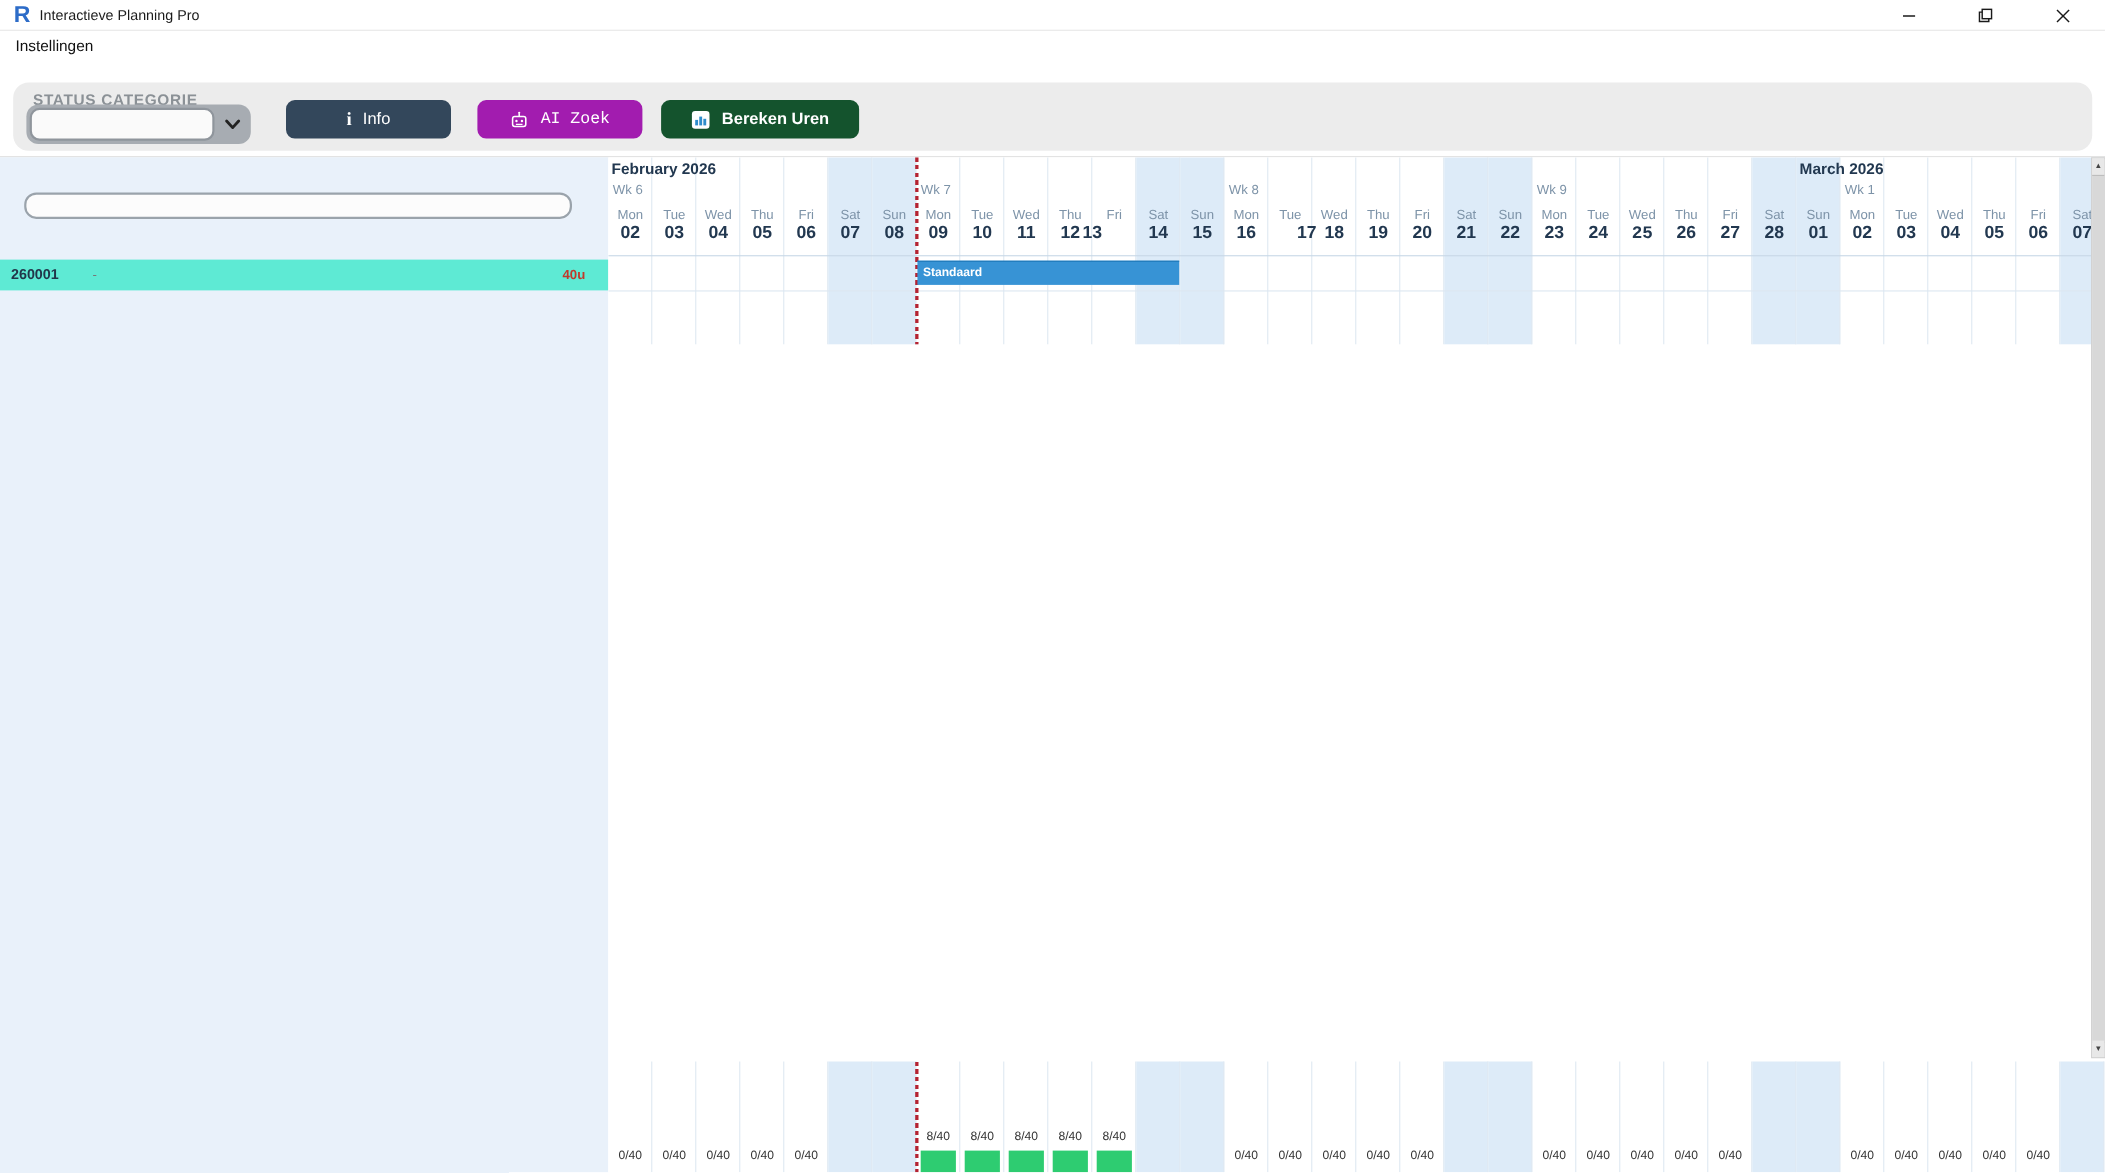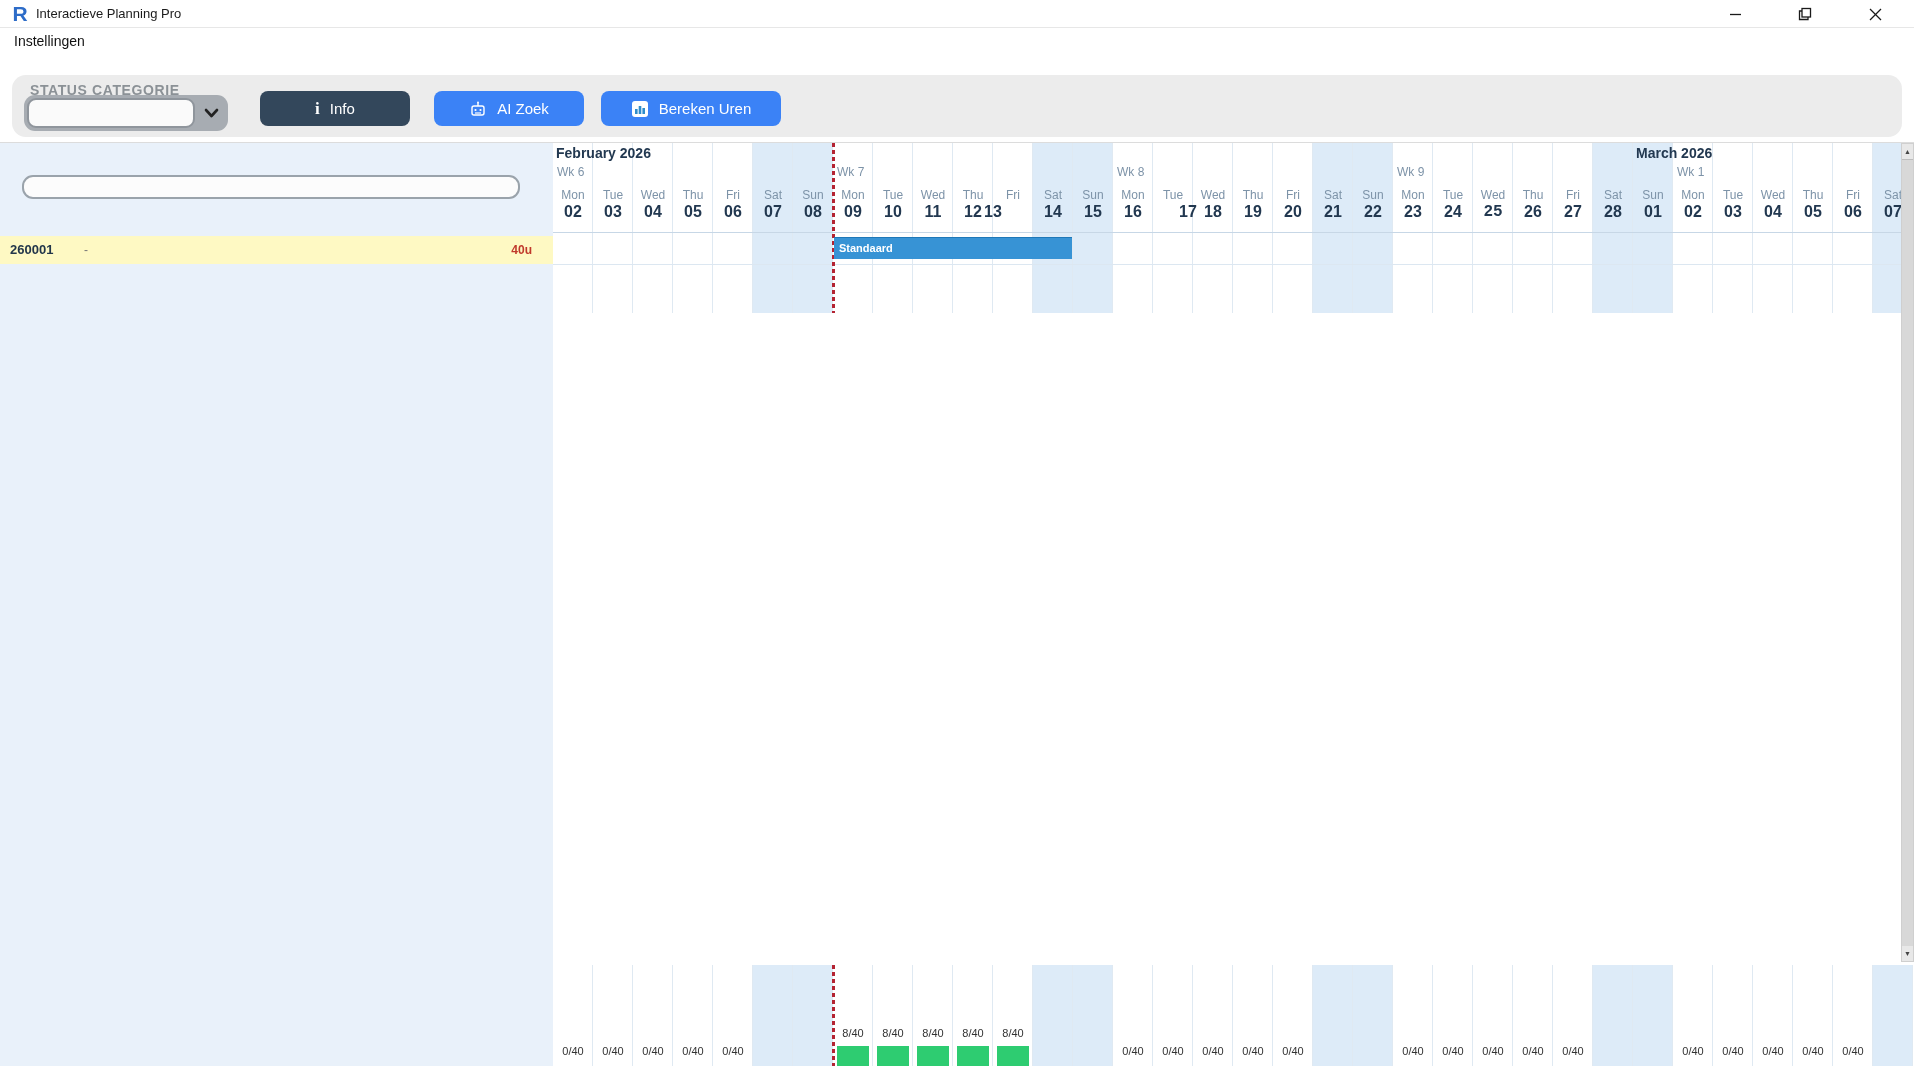--- a/index.html
+++ b/index.html
@@ -19,29 +19,29 @@
   .menubar{position:absolute;left:0;top:29px;width:1914px;height:26px;background:#fff;}
   .menu-item{position:absolute;left:10px;top:2px;padding:2px 4px;font-size:14px;color:#111;}
   
   .toolbar{position:absolute;left:12px;top:75px;width:1890px;height:62px;background:#ececec;border-radius:14px;}
   .status-label{position:absolute;left:18px;top:7px;font-size:14px;font-weight:bold;letter-spacing:.6px;color:#8b9196;}
   .select-wrap{position:absolute;left:12px;top:20px;width:204px;height:36px;background:#a7acb2;border-radius:11px;}
   .select-value{position:absolute;left:3px;top:3px;width:168px;height:30px;background:#fafafa;border:2px solid #8f959c;border-radius:9px;font-size:13px;line-height:26px;padding:0 6px;color:#333;}
   .select-btn{position:absolute;right:0;top:0;width:33px;height:36px;display:flex;align-items:center;justify-content:center;background:transparent;border:none;}
   .tb-btn{position:absolute;top:16px;height:35px;border:none;border-radius:8px;color:#fff;font-size:15px;font-family:inherit;display:flex;align-items:center;justify-content:center;gap:10px;cursor:default;}
   .btn-info{left:248px;width:150px;background:#33475b;}
-  .btn-ai{left:422px;width:150px;background:#3b82f6;}
-  .btn-calc{left:589px;width:180px;background:#3b82f6;}
+  .btn-ai{left:422px;width:150px;background:#a21caf;font-family:Liberation Mono, monospace;}
+  .btn-calc{left:589px;width:180px;background:#14532d;font-weight:bold;}
   .btn-info .iglyph{font-family:"Liberation Serif",serif;font-weight:bold;font-size:17px;}
   .project-count{position:absolute;right:24px;top:0;height:62px;line-height:62px;font-size:16px;font-weight:bold;color:#8b9196;}
   
   .content-divider{position:absolute;left:0;top:142px;width:1914px;height:1px;background:#dcdcdc;}
   .sidebar{position:absolute;left:0;top:143px;width:553px;height:923px;background:#e9f1fa;}
   .search-input{position:absolute;left:22px;top:32px;width:498px;height:24px;border:2px solid #9aa3ab;border-radius:11px;background:#fcfcfc;font-size:13px;padding:0 8px;font-family:inherit;color:#333;outline:none;}
-  .project-row{position:absolute;left:0;top:93px;width:553px;height:28px;background:#fef9c3;padding-left:26px;}
+  .project-row{position:absolute;left:0;top:93px;width:553px;height:28px;background:#5eead4;padding-left:26px;}
   .proj-id{position:absolute;left:10px;top:0;height:28px;line-height:28px;font-size:13px;font-weight:bold;color:#22364a;}
   .proj-name{position:absolute;left:84px;top:0;height:28px;line-height:28px;font-size:12px;color:#777;}
   .proj-hours{position:absolute;left:494px;top:0;width:38px;height:28px;line-height:28px;text-align:right;font-size:12px;font-weight:bold;color:#c0392b;}
   
   .gantt{position:absolute;left:553px;top:143px;width:1361px;height:923px;background:#fff;overflow:hidden;}
   .gcol{position:absolute;border-right:1px solid #dfe9f2;background:transparent;}
   .gcol.weekend{background:#ddebf8;}
   .month-label{position:absolute;top:2px;font-size:14px;font-weight:bold;color:#223850;white-space:nowrap;z-index:5;}
   .week-label{position:absolute;top:22px;font-size:12px;color:#7d93a8;white-space:nowrap;z-index:5;}
   .dayname{position:absolute;top:45px;width:40px;text-align:center;font-size:12px;color:#7d93a8;z-index:5;}

